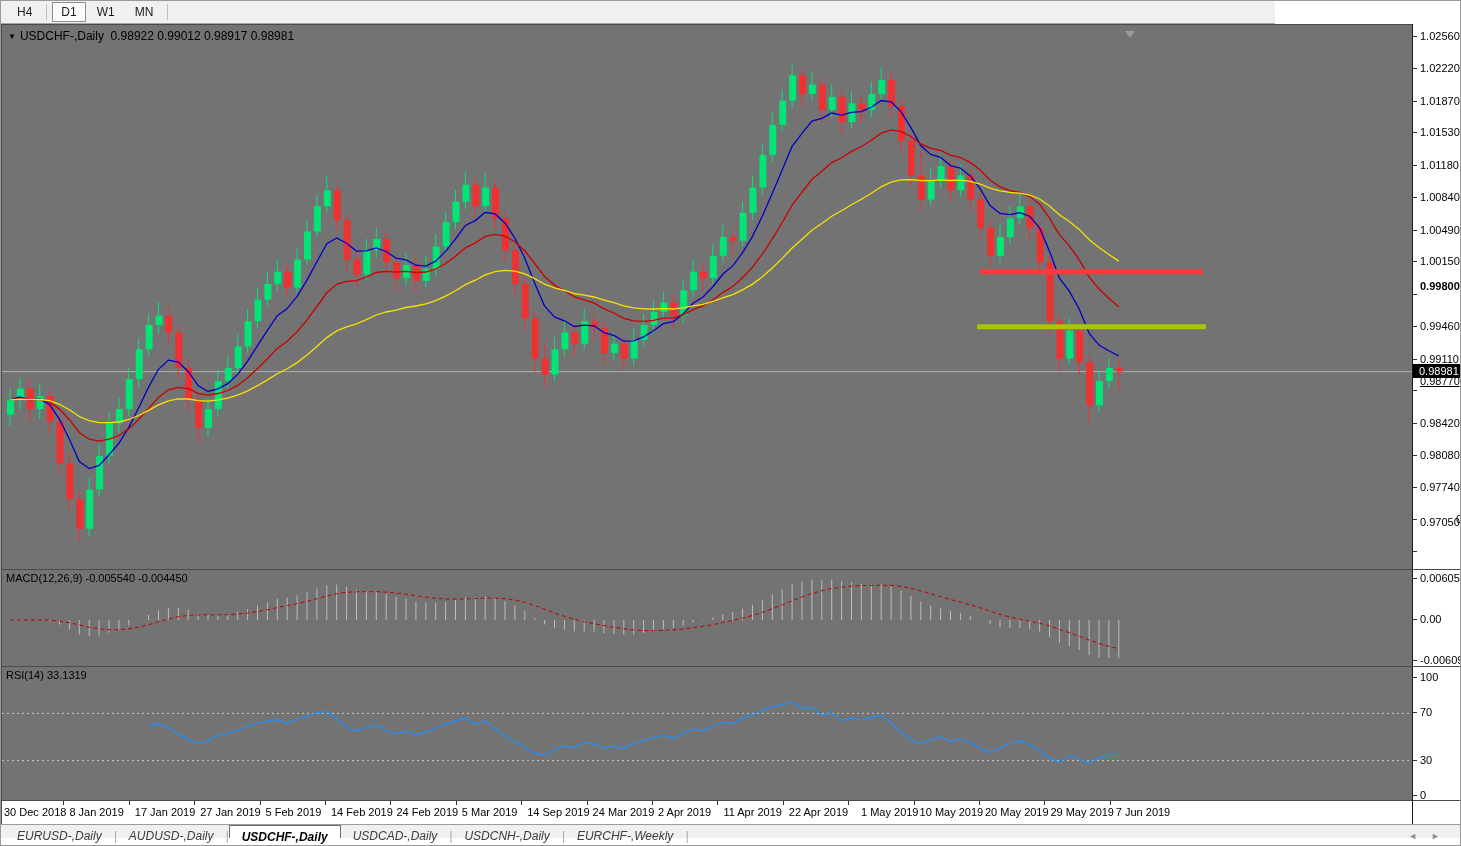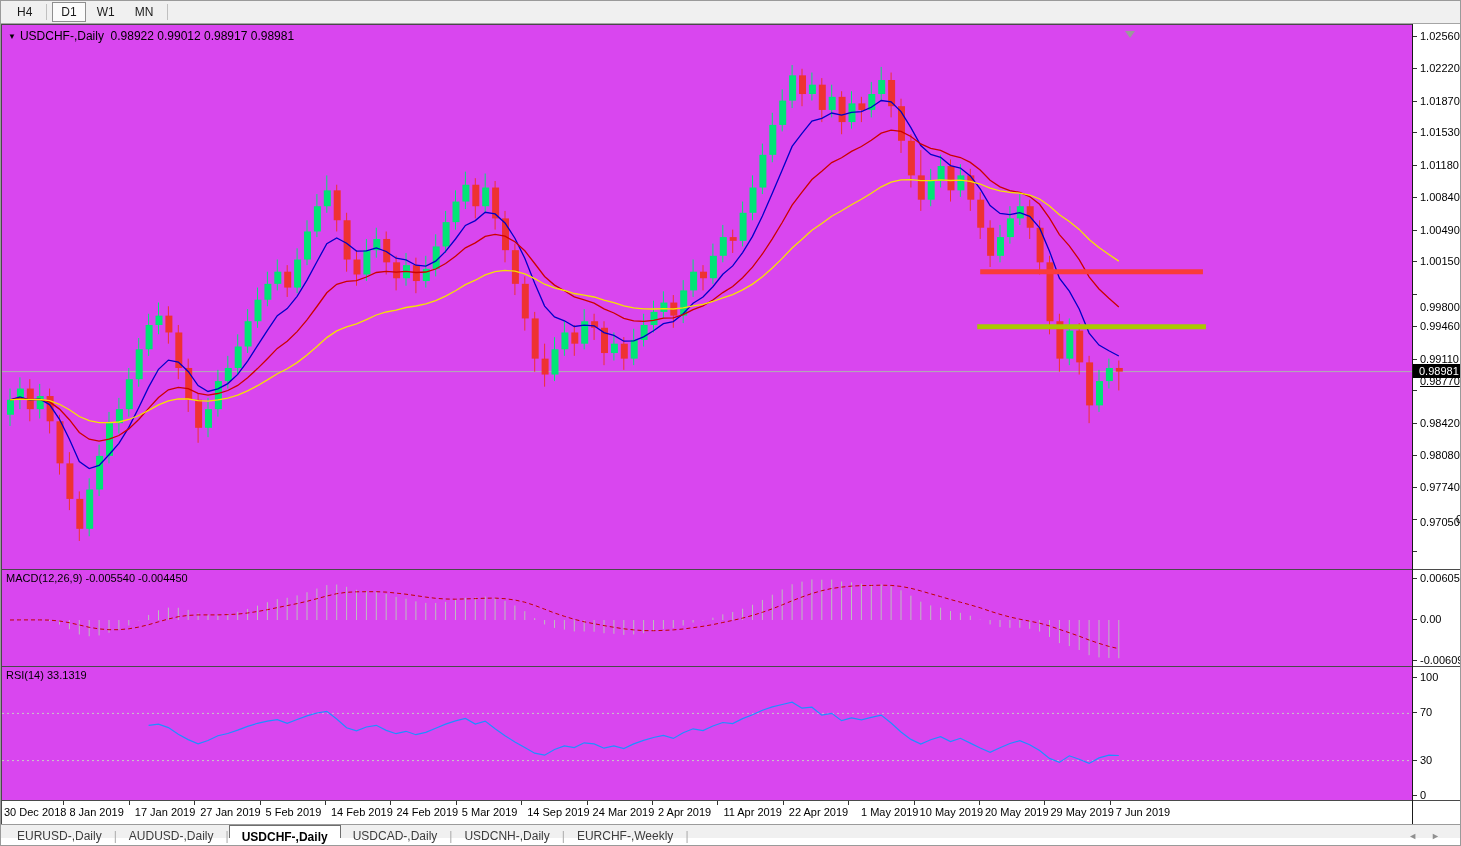--- a/index.html
+++ b/index.html
@@ -3,52 +3,52 @@
 <meta charset="utf-8">
 <style>
   * { box-sizing: border-box; }
   html,body { margin:0; padding:0; background:#fff; }
   .app {
     position:relative; width:1461px; height:846px; overflow:hidden;
     font-family:"Liberation Sans", sans-serif; background:#ffffff;
     border:1px solid #9a9a9a;
   }
   .toolbar {
-    position:absolute; left:0; top:0; width:1461px; height:23px;
+    position:absolute; left:0; top:0; width:1274px; height:23px;
     background:#f0f0f0; border-bottom:1px solid #a5a5a5;
     display:flex; align-items:center; padding-left:6px;
   }
   .tfbtn {
     font-size:12px; color:#1a1a1a; padding:2px 8px; margin:0 1px;
     border:1px solid transparent; cursor:default; line-height:14px;
   }
   .tfbtn.active { background:#fbfbfb; border:1px solid #8f8f8f; }
   .tbsep { width:1px; height:16px; background:#c0c0c0; margin:0 4px; }
-  .panel { position:absolute; left:0; background:#d946ef; }
+  .panel { position:absolute; left:0; background:#737373; }
   .main-panel  { top:23px;  width:1411px; height:545px; border-top:1px solid #4a4a4a; border-left:1px solid #4a4a4a;}
   .macd-panel  { top:568px; width:1411px; height:97px;  border-top:1px solid #4a4a4a; border-left:1px solid #4a4a4a;}
   .rsi-panel   { top:665px; width:1411px; height:134px; border-top:1px solid #4a4a4a; border-left:1px solid #4a4a4a;}
   .date-axis   { position:absolute; left:0; top:799px; width:1411px; height:24px;
                  background:#fff; border-top:1px solid #4a4a4a; border-left:1px solid #4a4a4a;}
   .axis-col    { position:absolute; left:1411px; top:23px; width:50px; height:800px;
                  background:#fff; border-left:1px solid #1a1a1a; }
   .axis-col .hsep { position:absolute; left:0; width:50px; height:1px; background:#4a4a4a; }
   .sym-header { position:absolute; left:6px; top:4px; font-size:12px; color:#000; white-space:nowrap; }
   .sym-header .tri { font-size:8px; color:#000; margin-right:4px; vertical-align:1px; }
   .panel-label { position:absolute; left:4px; top:2px; font-size:11px; color:#000; white-space:nowrap; }
   .ptick { position:absolute; left:7px; font-size:11px; color:#000; line-height:12px; }
   .ptickdash { position:absolute; left:0; width:4px; height:1px; background:#333; }
   .price-badge { position:absolute; left:0; width:50px; height:14px; background:#000;
                  color:#fff; font-size:11px; line-height:14px; padding-left:6px; }
   .dlabel { position:absolute; top:5px; font-size:11px; color:#000; white-space:nowrap; }
   .dtick  { position:absolute; top:0; width:1px; height:4px; background:#333; }
   .tabbar {
     position:absolute; left:0; top:823px; width:1461px; height:14px;
     background:#f0f0f0; border-top:1px solid #9b9b9b;
-    display:flex; align-items:stretch; padding-left:4px; font-size:12px;
+    display:flex; align-items:stretch; padding-left:4px; font-size:12px;font-style:italic;
   }
   .tab { padding:4px 12px 0 12px; color:#3c3c3c; white-space:nowrap; }
   .tab.active {
     background:#ffffff; border:1px solid #6e6e6e; border-bottom:none;
     color:#000; font-weight:bold; margin-top:0px; position:relative; top:0;
   }
   .tabsep { color:#aaa; padding-top:4px; }
   .tab-arrows { position:absolute; right:8px; top:6px; color:#909090; font-size:9px; letter-spacing:14px; }
   svg { position:absolute; left:0; top:0; }
 </style>
@@ -491,21 +491,21 @@
       <div class="ptick" style="top: 102.305px;">1.01530</div>
       <div class="ptickdash" style="top: 141.03px;"></div>
       <div class="ptick" style="top: 135.03px;">1.01180</div>
       <div class="ptickdash" style="top: 172.82px;"></div>
       <div class="ptick" style="top: 166.82px;">1.00840</div>
       <div class="ptickdash" style="top: 205.545px;"></div>
       <div class="ptick" style="top: 199.545px;">1.00490</div>
       <div class="ptickdash" style="top: 237.335px;"></div>
       <div class="ptick" style="top: 231.335px;">1.00150</div>
       <div class="ptickdash" style="top: 270.06px;"></div>
-      <div class="ptick" style="top: 277px;">0.99800</div>
+      <div class="ptick" style="top: 256px; font-weight: bold;">0.99800</div>
       <div class="ptickdash" style="top: 301.85px;"></div>
       <div class="ptick" style="top: 295.85px;">0.99460</div>
       <div class="ptickdash" style="top: 334.575px;"></div>
       <div class="ptick" style="top: 328.575px; text-decoration: underline;">0.99110</div>
       <div class="ptickdash" style="top: 366.365px;"></div>
       <div class="ptick" style="top: 351px; text-decoration: underline;">0.98770</div>
       <div class="ptickdash" style="top: 399.09px;"></div>
       <div class="ptick" style="top: 393.09px;">0.98420</div>
       <div class="ptickdash" style="top: 430.88px;"></div>
       <div class="ptick" style="top: 424.88px;">0.98080</div>

